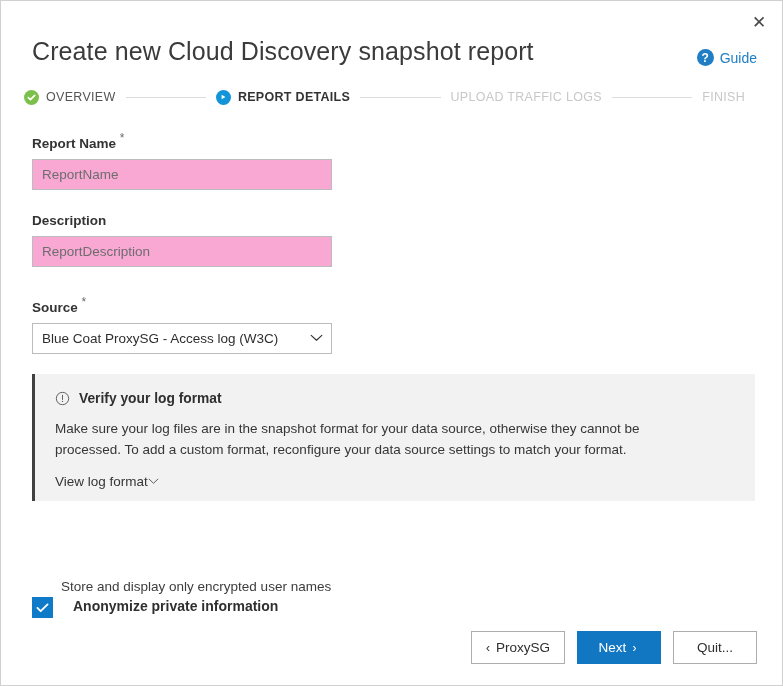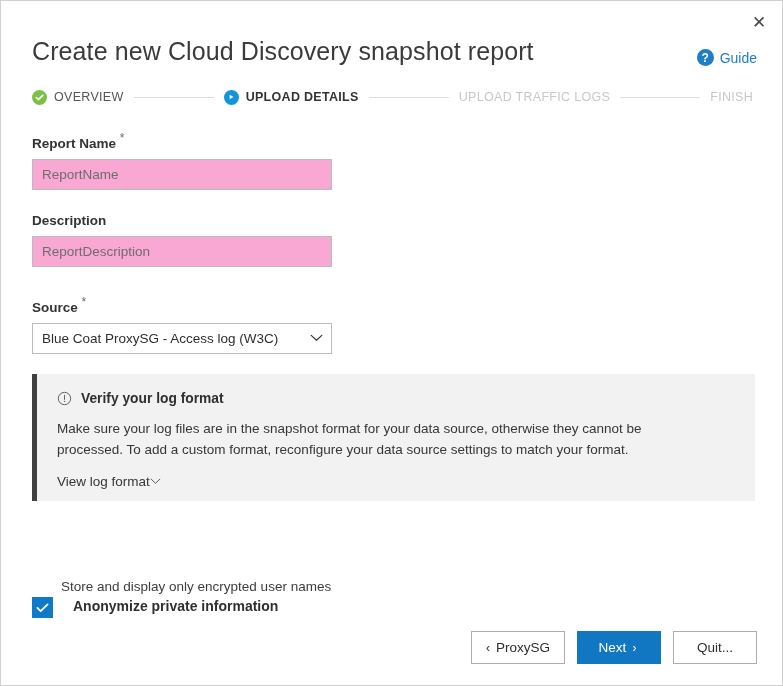--- a/index.html
+++ b/index.html
@@ -79,21 +79,21 @@
     line-height: 1;
   }
   .guide-label {
     color: #1f7ec4;
     font-size: 14px;
   }
 
   
   .stepper {
     position: absolute;
-    left: 31px;
+    left: 23px;
     top: 86px;
     width: 721px;
     height: 20px;
     display: flex;
     align-items: center;
   }
   .step {
     display: flex;
     align-items: center;
     gap: 7px;
@@ -193,21 +193,21 @@
   }
 
   
   .infobox {
     position: absolute;
     left: 31px;
     top: 373px;
     width: 723px;
     height: 127px;
     background: #f2f2f2;
-    border-left: 5px solid #404040;
+    border-left: 3px solid #404040;
     box-sizing: border-box;
   }
   .info-head {
     display: flex;
     align-items: center;
     gap: 9px;
     margin: 17px 0 0 20px;
   }
   .info-icon-glyph { line-height: 0; }
   .info-title {
@@ -326,21 +326,21 @@
     </div>
 
     <div class="step-line"></div>
 
     <div class="step active">
       <span class="icon-play">
         <svg width="8" height="8" viewBox="0 0 10 10" aria-hidden="true">
           <polygon points="3.3,2.2 8,5 3.3,7.8" fill="#ffffff"></polygon>
         </svg>
       </span>
-      <span class="step-label">UPLOAD DETAILS</span>
+      <span class="step-label">REPORT DETAILS</span>
     </div>
 
     <div class="step-line"></div>
 
     <div class="step future">
       <span class="step-label">UPLOAD TRAFFIC LOGS</span>
     </div>
 
     <div class="step-line"></div>
 

